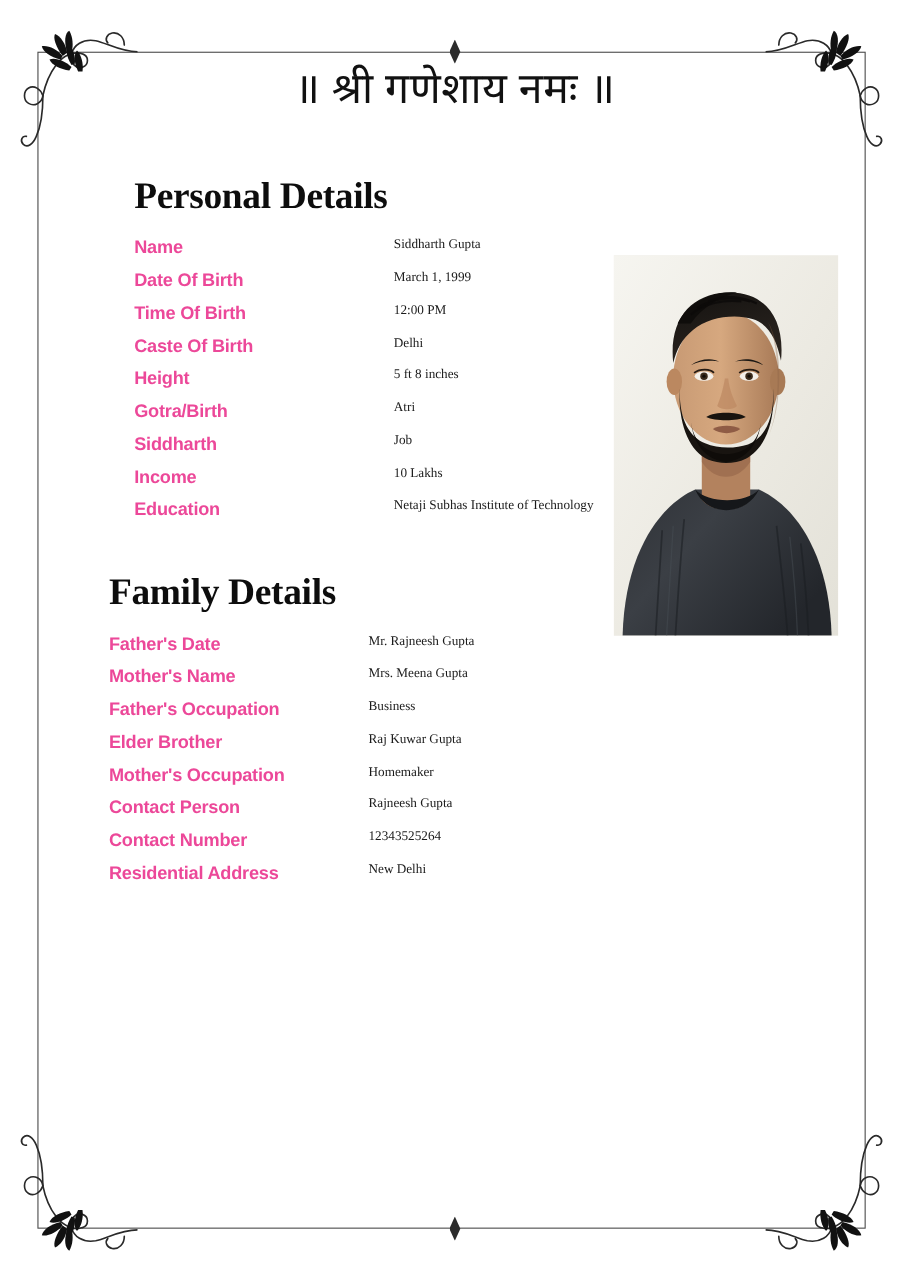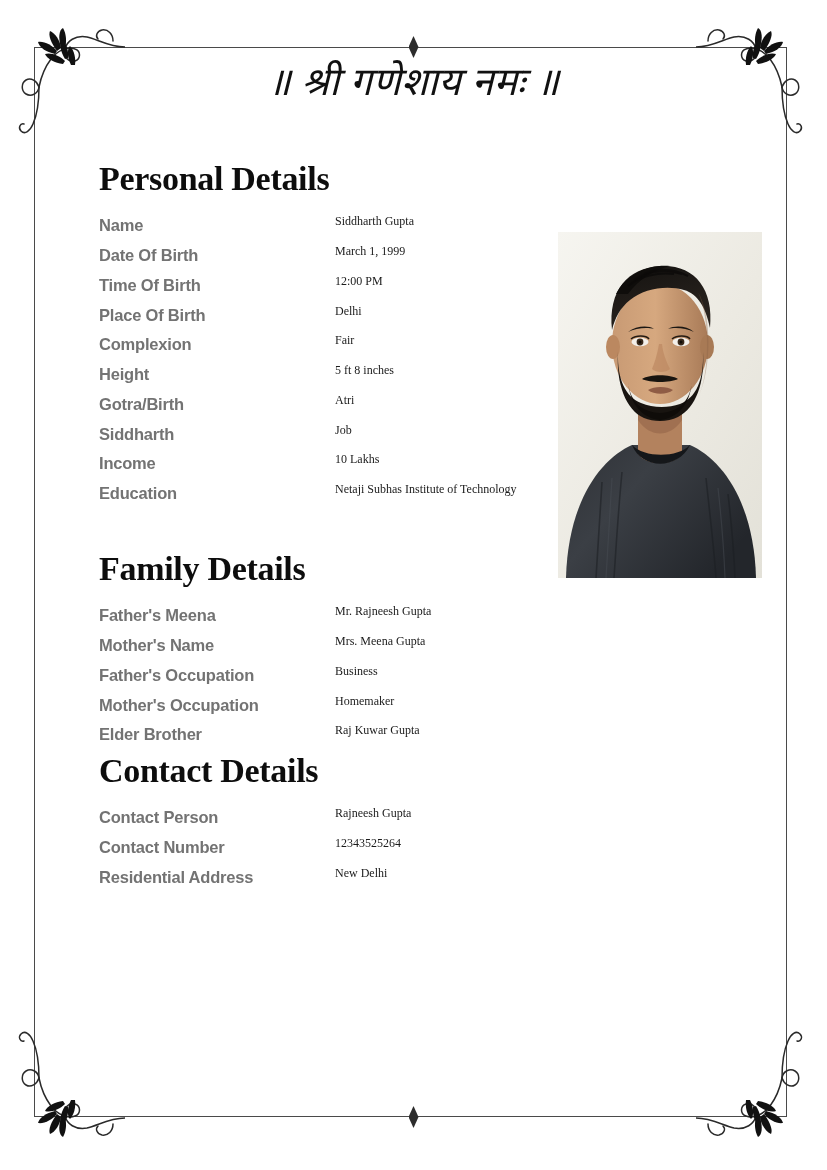--- a/index.html
+++ b/index.html
@@ -65,21 +65,20 @@
     top: 58px;
     text-align: center;
   }
   .mantra {
     font-family: "Liberation Serif", "DejaVu Serif", serif;
     font-size: 39px;
     line-height: 1.25;
     color: #111111;
     letter-spacing: 0.5px;
     white-space: nowrap;
-    font-style: italic;
   }
 
   
   .content {
     position: absolute;
     left: 99px;
     top: 160px;
     width: 672px;
   }
 
@@ -103,34 +102,34 @@
     margin-bottom: 5px;
   }
 
   .label {
     flex: 0 0 236px;
     width: 236px;
     font-family: "Liberation Sans", sans-serif;
     font-weight: bold;
     font-size: 16.5px;
     line-height: 1.5;
-    color: #737373;
+    color: #ec4899;
     letter-spacing: -0.2px;
   }
 
   .value {
     flex: 1 1 auto;
     max-width: 212px;
     font-family: "Liberation Serif", "DejaVu Serif", serif;
     font-size: 12px;
     line-height: 1.45;
     color: #1a1a1a;
   }
 
-  .sec-personal { margin-bottom: 44px; }
+  .sec-personal { margin-bottom: 44px; margin-left: 23px; }
   .sec-family   { }
 
   
   .photo {
     position: absolute;
     left: 558px;
     top: 232px;
     width: 204px;
     height: 346px;
     overflow: hidden;
@@ -320,26 +319,22 @@
         </div>
         <div class="row">
           <div class="label">Date Of Birth</div>
           <div class="value">March 1, 1999</div>
         </div>
         <div class="row">
           <div class="label">Time Of Birth</div>
           <div class="value">12:00 PM</div>
         </div>
         <div class="row">
-          <div class="label">Place Of Birth</div>
+          <div class="label">Caste Of Birth</div>
           <div class="value">Delhi</div>
-        </div>
-        <div class="row">
-          <div class="label">Complexion</div>
-          <div class="value">Fair</div>
         </div>
         <div class="row">
           <div class="label">Height</div>
           <div class="value">5 ft 8 inches</div>
         </div>
         <div class="row">
           <div class="label">Gotra/Birth</div>
           <div class="value">Atri</div>
         </div>
         <div class="row">
@@ -354,44 +349,43 @@
           <div class="label">Education</div>
           <div class="value">Netaji Subhas Institute of Technology</div>
         </div>
       </div>
     </div>
 
     <div class="section sec-family">
       <div class="section-title">Family Details</div>
       <div class="rows">
         <div class="row">
-          <div class="label">Father's Meena</div>
+          <div class="label">Father's Date</div>
           <div class="value">Mr. Rajneesh Gupta</div>
         </div>
         <div class="row">
           <div class="label">Mother's Name</div>
           <div class="value">Mrs. Meena Gupta</div>
         </div>
         <div class="row">
           <div class="label">Father's Occupation</div>
           <div class="value">Business</div>
         </div>
         <div class="row">
+          <div class="label">Elder Brother</div>
+          <div class="value">Raj Kuwar Gupta</div>
+        </div>
+        <div class="row">
           <div class="label">Mother's Occupation</div>
           <div class="value">Homemaker</div>
         </div>
-        <div class="row">
-          <div class="label">Elder Brother</div>
-          <div class="value">Raj Kuwar Gupta</div>
-        </div>
       </div>
     </div>
 
     <div class="section sec-contact">
-      <div class="section-title">Contact Details</div>
       <div class="rows">
         <div class="row">
           <div class="label">Contact Person</div>
           <div class="value">Rajneesh Gupta</div>
         </div>
         <div class="row">
           <div class="label">Contact Number</div>
           <div class="value">12343525264</div>
         </div>
         <div class="row">

